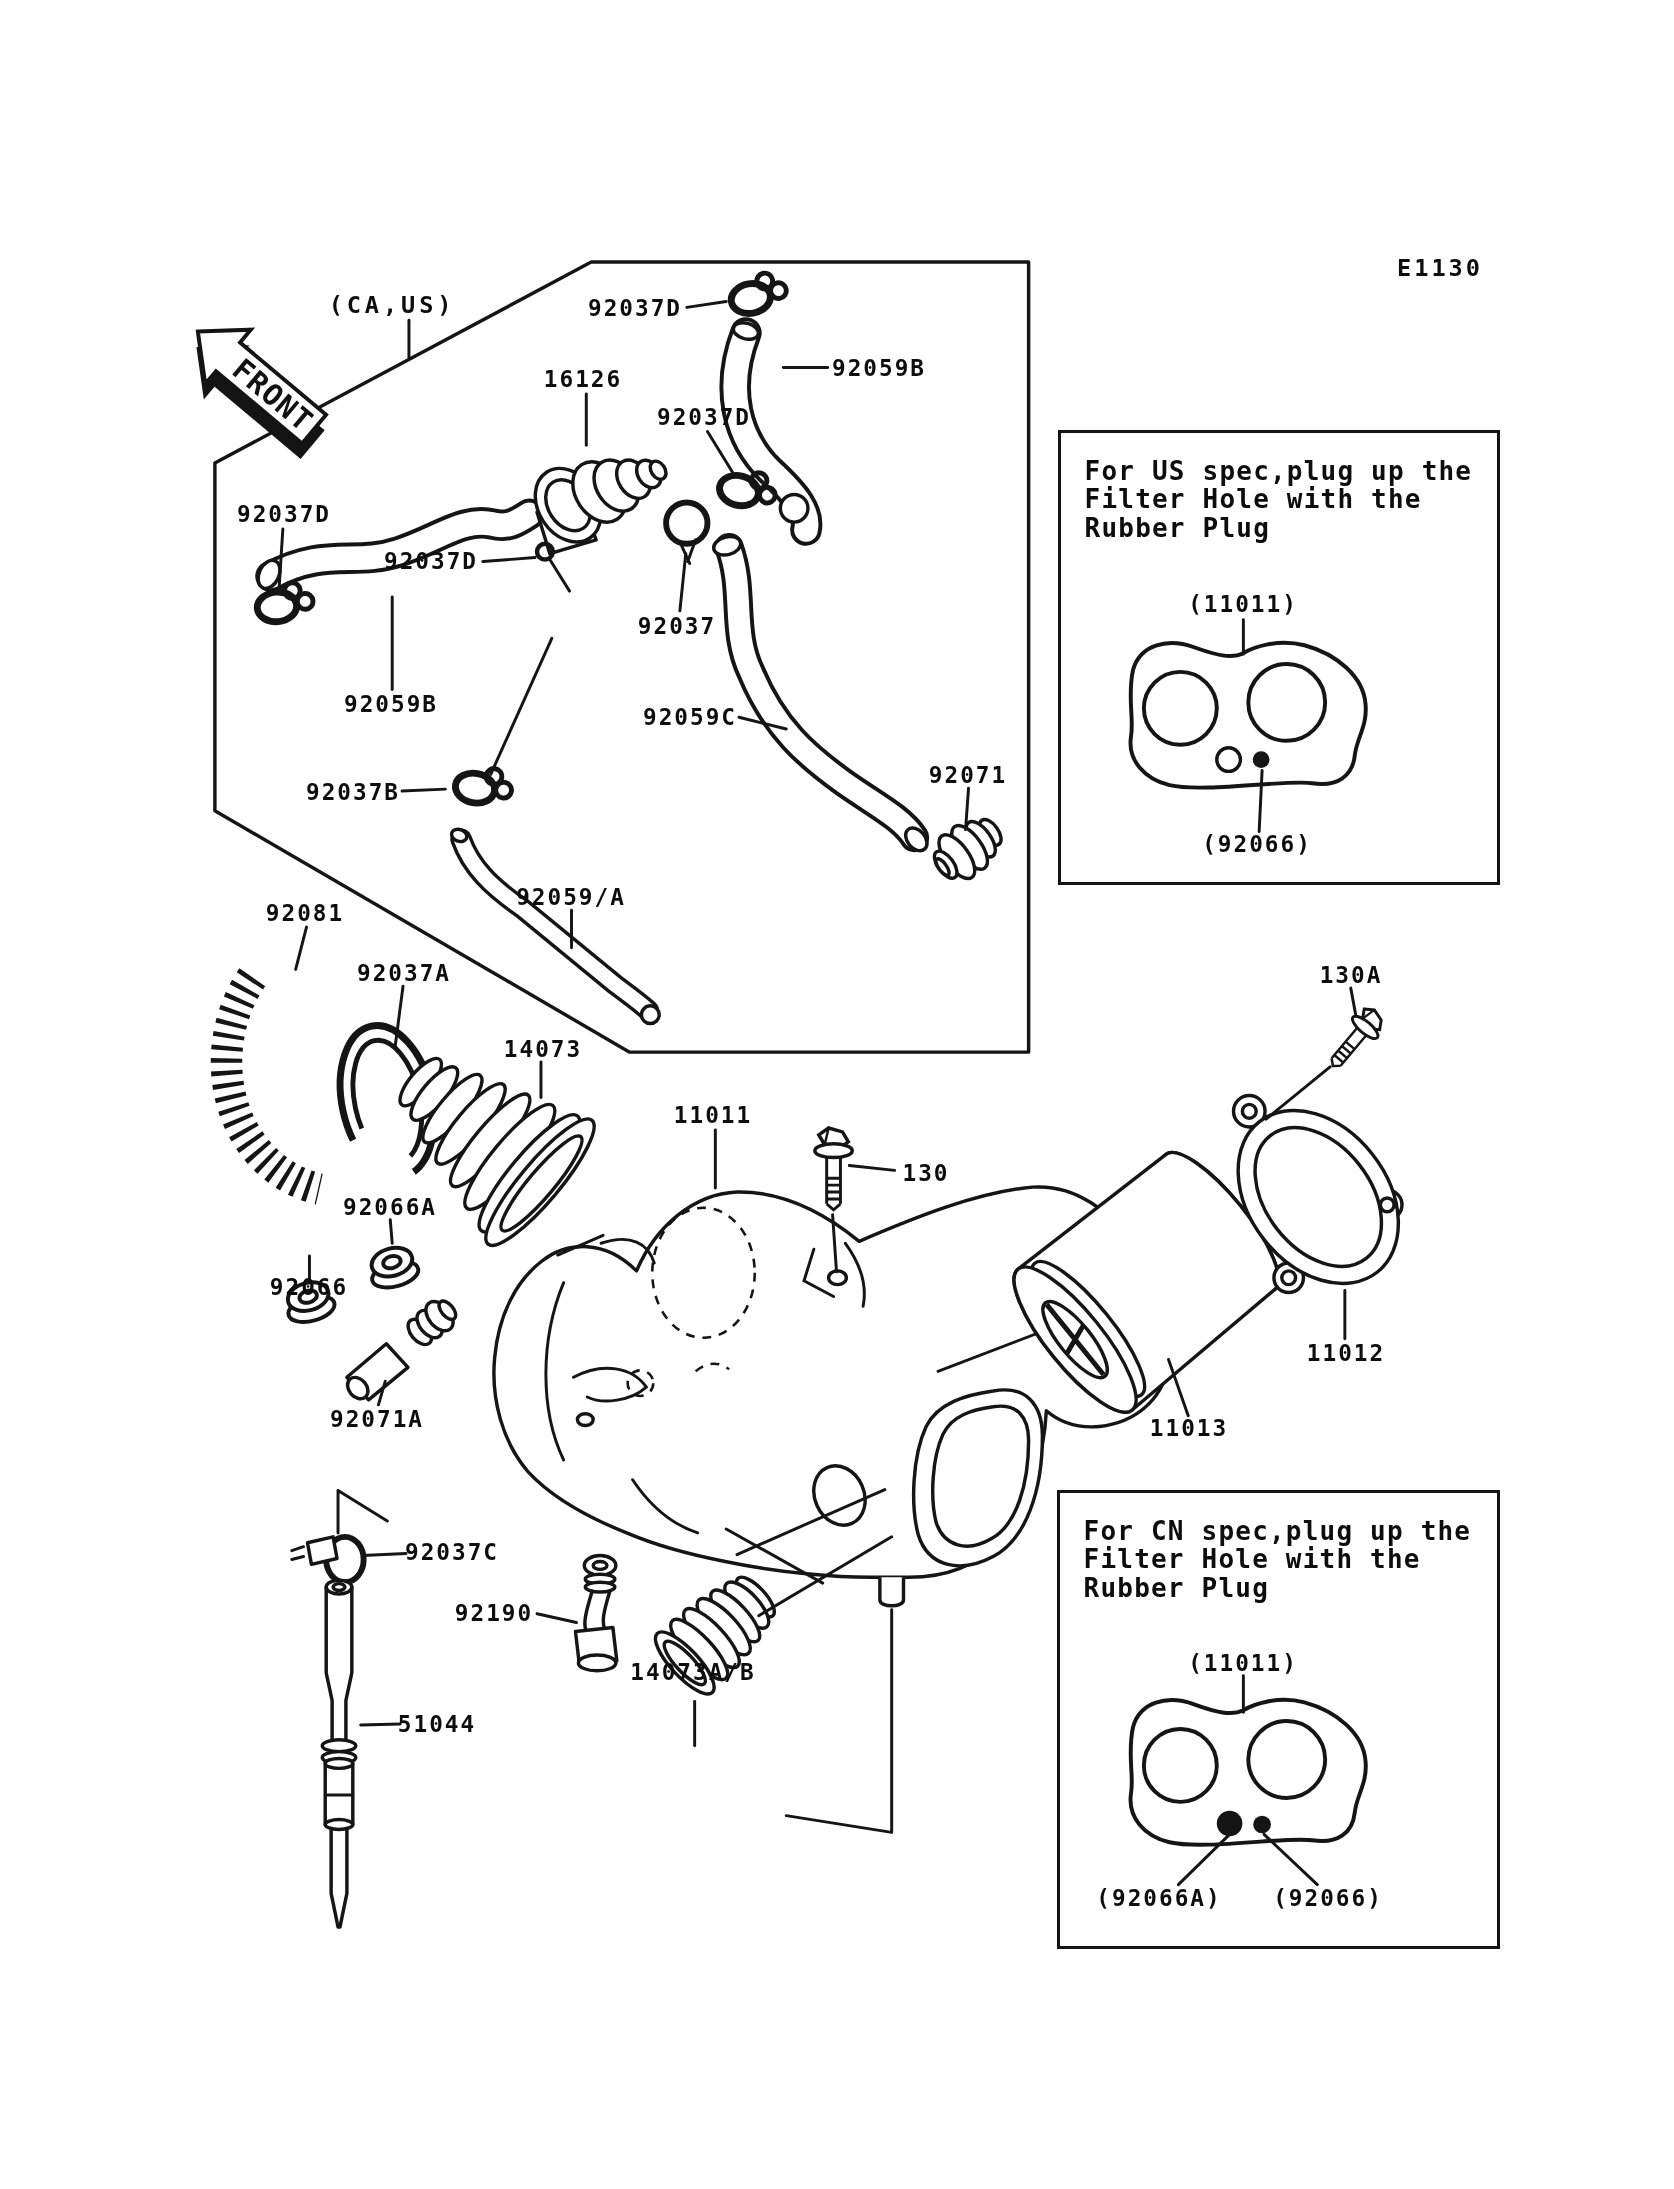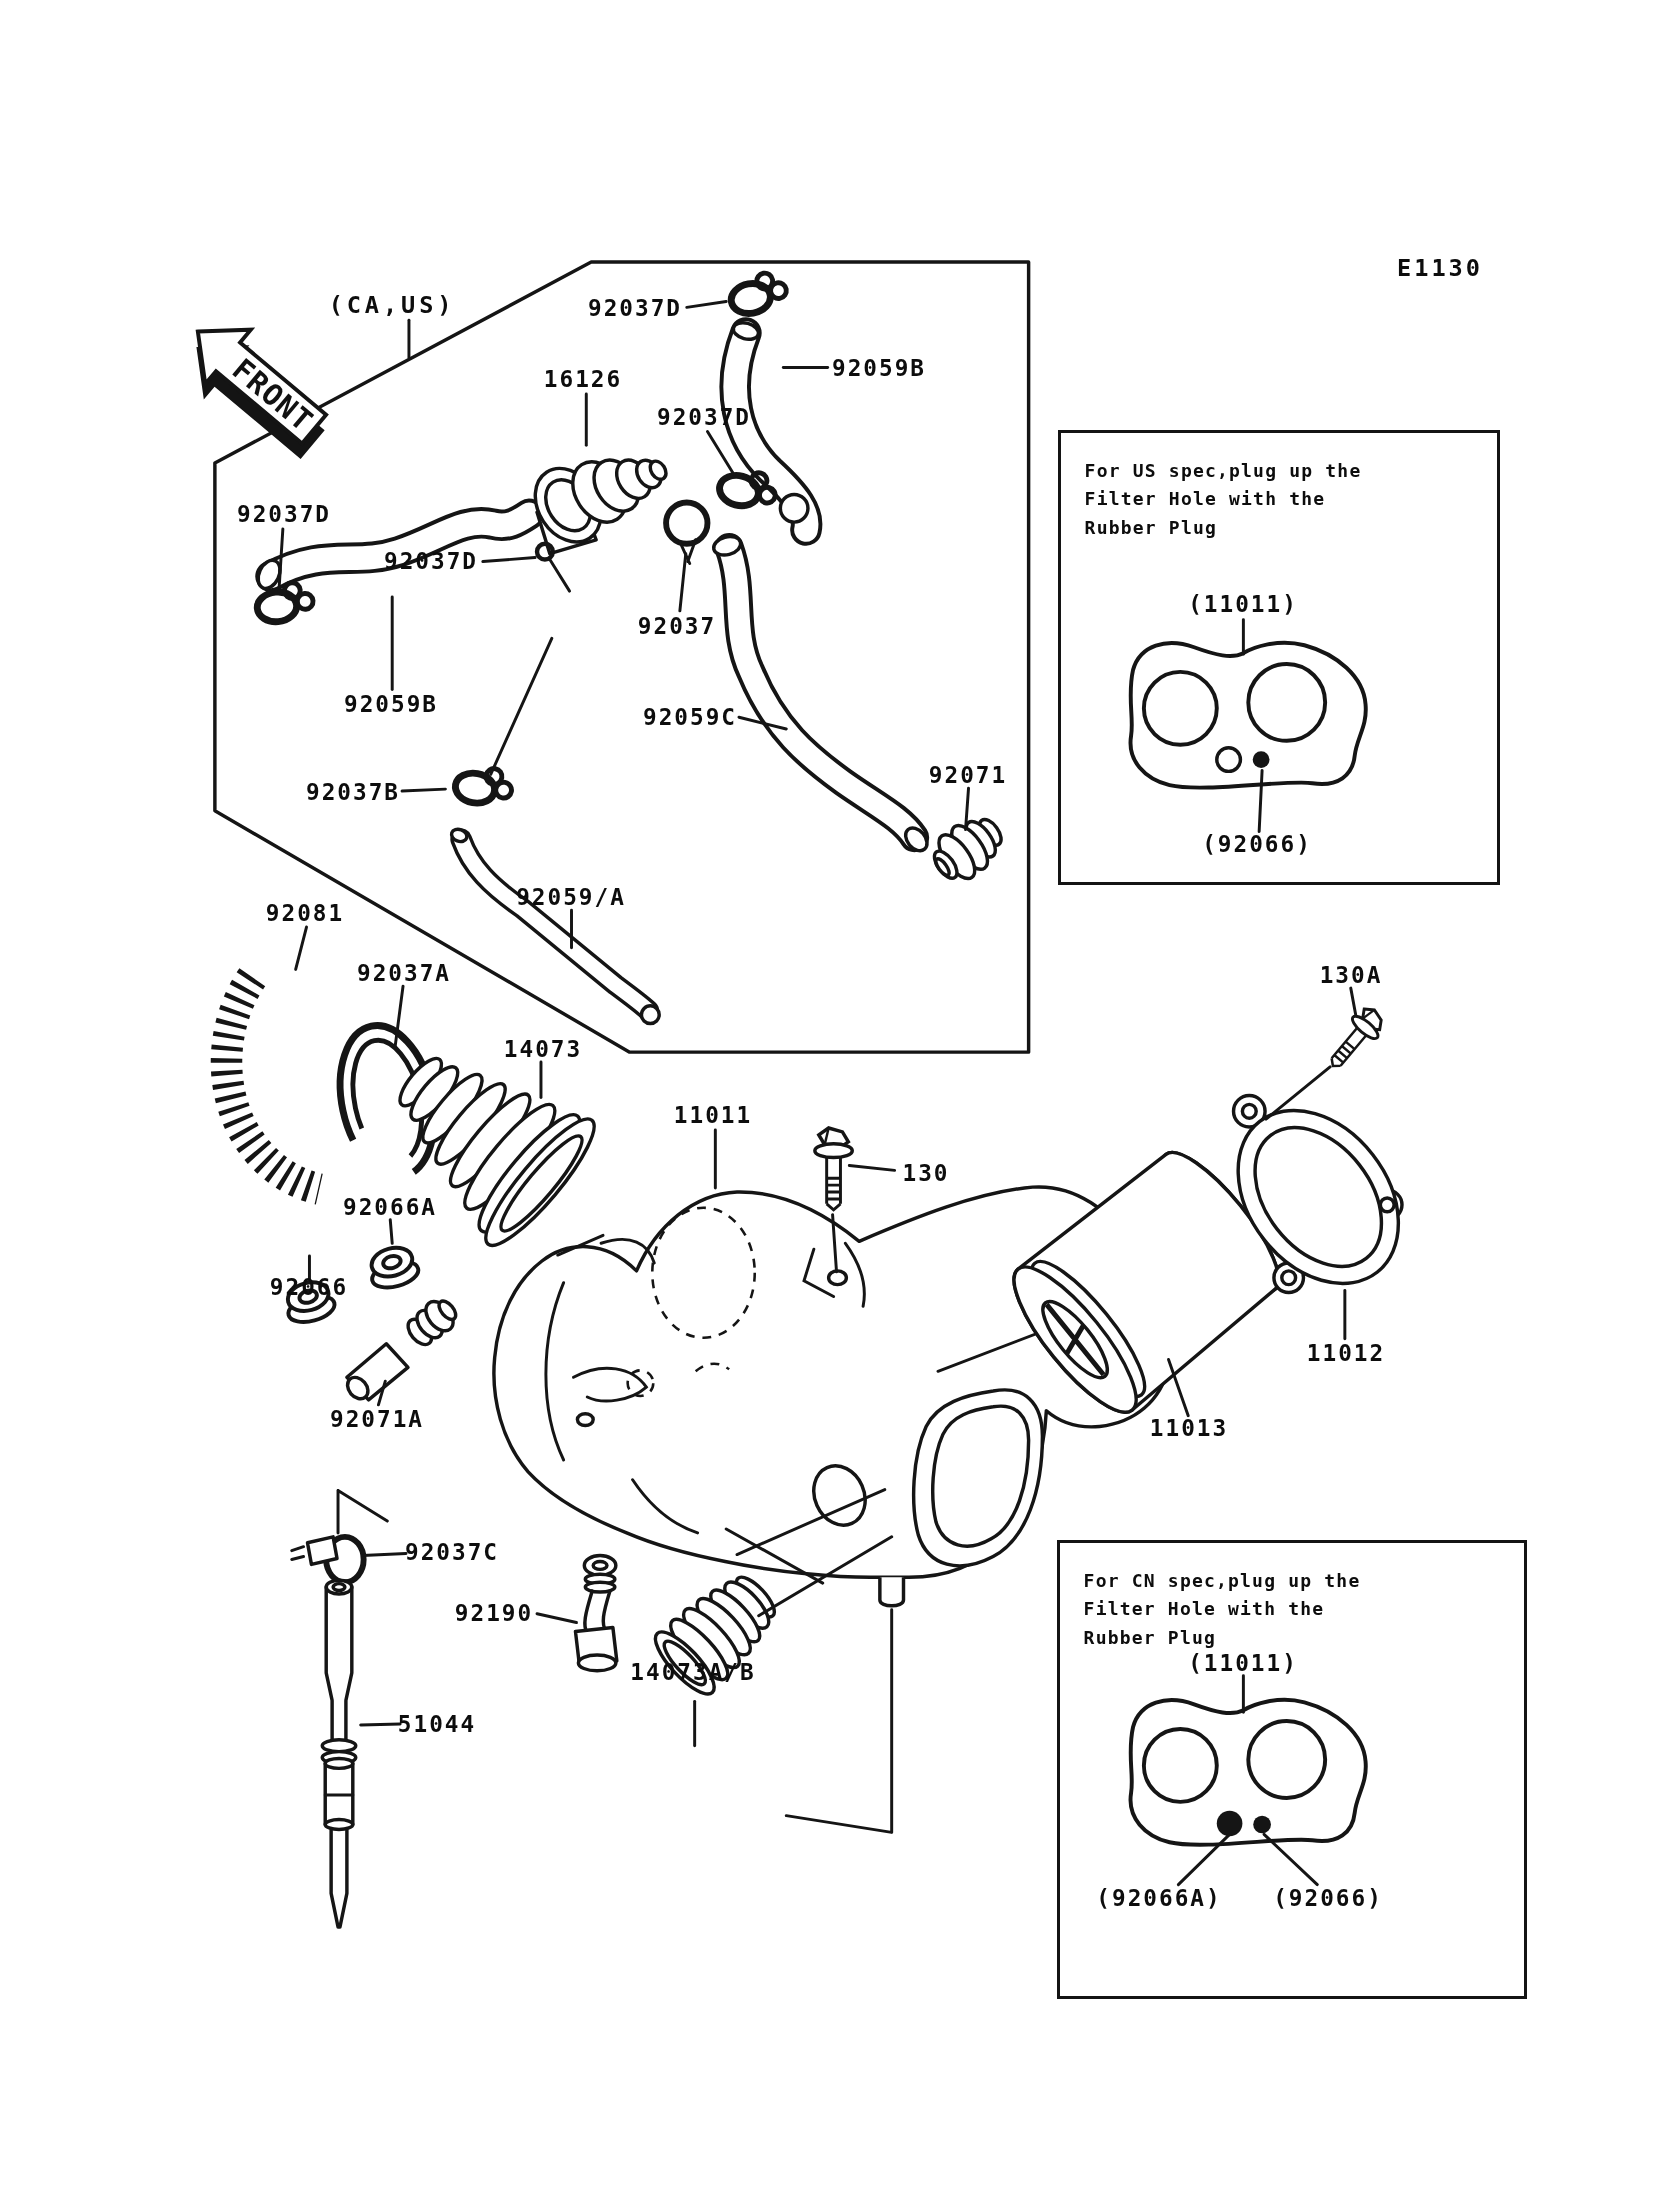--- a/index.html
+++ b/index.html
@@ -7,22 +7,22 @@
          font-family:"DejaVu Sans Mono",monospace;color:#111;}
   svg.art{position:absolute;left:0;top:0;width:1675px;height:2190px;}
   .plabel{position:absolute;transform:translate(-50%,-50%);font-weight:700;font-size:22.7px;
           letter-spacing:2px;white-space:nowrap;color:#0d0d0d;}
   .code-label{position:absolute;left:1440px;top:268px;transform:translate(-50%,-50%);
           font-weight:700;font-size:23.6px;letter-spacing:3px;color:#0d0d0d;}
   .region-label{position:absolute;left:392px;top:305px;transform:translate(-50%,-50%);
           font-weight:700;font-size:23.6px;letter-spacing:3.9px;color:#0d0d0d;}
   .note-box{position:absolute;border:3.9px solid #141414;background:transparent;}
   .note-box.us{left:1058px;top:430px;width:436px;height:449px;}
-  .note-box.cn{left:1057px;top:1540px;width:437px;height:453px;padding-left:27px;}
-  .note-text{position:absolute;left:23.6px;top:23.6px;font-weight:700;font-size:18px;
+  .note-box.cn{left:1057px;top:1490px;width:437px;height:453px;}
+  .note-text{position:absolute;left:23.6px;top:23.6px;font-weight:700;font-size:26px;
           letter-spacing:1.2px;line-height:28.6px;white-space:nowrap;color:#0d0d0d;}
   .k{stroke:#151515;fill:none;stroke-width:3.5;stroke-linecap:round;stroke-linejoin:round;}
   .kw{stroke:#151515;fill:#ffffff;stroke-width:3.5;stroke-linejoin:round;}
   .thin{stroke:#151515;stroke-width:3;fill:none;stroke-linecap:round;}
   .dash{stroke:#151515;stroke-width:2.6;fill:none;stroke-dasharray:9 8;}
 </style>
 </head>
 <body>
 
 <div class="stage">

